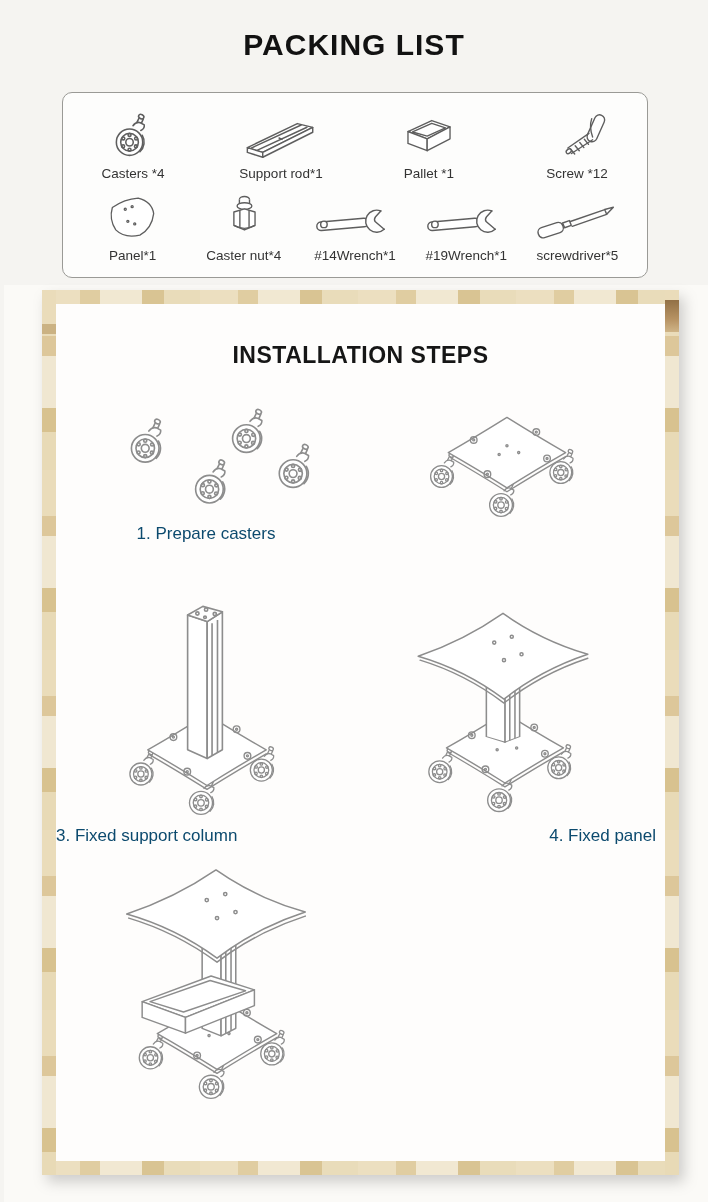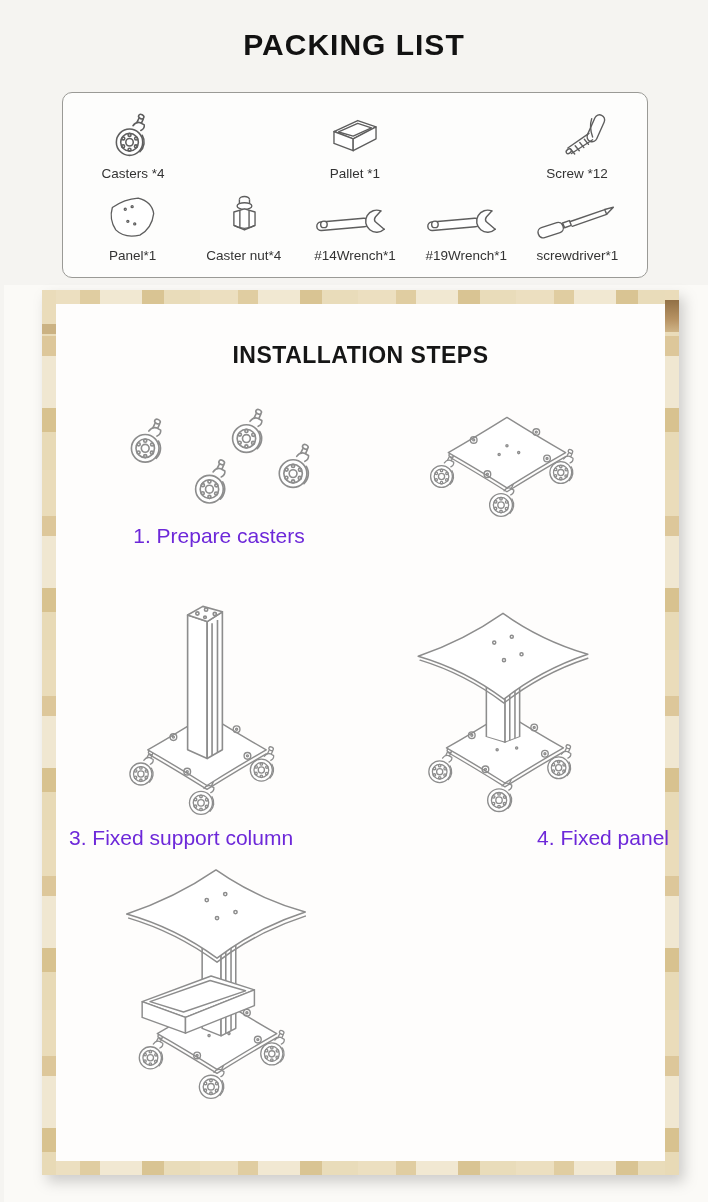--- a/index.html
+++ b/index.html
@@ -63,21 +63,21 @@
   .install-title {
     position:absolute; left:0; top:38px; width:100%;
     text-align:center; font-size:23px; font-weight:600; letter-spacing:.5px; color:#161616;
   }
   .step-art { position:absolute; color:#8d8d8d; }
   .art-1 { left:52px;  top:96px;  width:214px; height:112px; }
   .art-2 { left:360px; top:88px;  width:178px; height:132px; }
   .art-3 { left:58px;  top:286px; width:182px; height:232px; }
   .art-4 { left:346px; top:284px; width:202px; height:234px; }
   .art-5 { left:56px;  top:548px; width:208px; height:256px; }
-  .step-caption { position:absolute; font-size:21px; color:#6d28d9;margin-left:13px; }
+  .step-caption { position:absolute; font-size:17px; color:#0c4a6e; }
   .cap-1 { left:0;   top:220px; width:300px; text-align:center; }
   .cap-2 { left:298px; top:216px; width:311px; text-align:center; line-height:1.4; }
   .cap-3 { left:0;   top:522px; width:300px; }
   .cap-4 { left:300px; top:522px; width:300px; text-align:right; }
   .cap-5 { left:43px;  top:810px; text-align:left; }
   .defs-holder { position:absolute; width:0; height:0; overflow:hidden; }
 </style>
 </head>
 <body>
 
@@ -155,20 +155,32 @@
   <div class="packing-box">
     <div class="pack-row">
 
       <div class="pack-item">
         <svg width="52" height="52" viewBox="0 0 60 60">
             <use href="#i-caster"></use>
           </svg>
         <div class="pack-label">Casters *4</div>
       </div>
 
+      <div class="pack-item">
+        <svg width="92" height="50" viewBox="0 0 90 52">
+          <g fill="none" stroke="currentColor" stroke-width="1.5" stroke-linejoin="round" stroke-linecap="round">
+            <path d="M10 36 L62 11 L78 15 L26 41 Z" fill="#fff"></path>
+            <path d="M10 36 L10 41 L26 46 L26 41 Z" fill="#fff"></path>
+            <path d="M26 41 L78 15 L78 20 L26 46 Z" fill="#fff"></path>
+            <path d="M14 36.5 L66 12.5 M20 38.8 L72 14.8"></path>
+            <path d="M43 26 l3 1.5"></path>
+          </g>
+        </svg>
+        <div class="pack-label">Support rod*1</div>
+      </div>
 
 
       <div class="pack-item">
         <svg width="64" height="52" viewBox="0 0 70 56">
           <g fill="none" stroke="currentColor" stroke-width="1.5" stroke-linejoin="round">
             <path d="M12 22 L38 10 L58 17 L33 30 Z" fill="#fff"></path>
             <path d="M17 22.5 L38 13 L53 18 L33 27 Z"></path>
             <path d="M12 22 L12 35 L33 43 L33 30 Z" fill="#fff"></path>
             <path d="M33 30 L33 43 L58 30 L58 17 Z" fill="#fff"></path>
           </g>
@@ -245,21 +257,21 @@
 
       <div class="pack-item">
         <svg width="88" height="46" viewBox="0 0 92 46">
           <g fill="none" stroke="currentColor" stroke-width="1.5" stroke-linejoin="round" stroke-linecap="round">
             <rect x="5" y="26" width="27" height="11" rx="5" transform="rotate(-18 18.5 31.5)" fill="#fff"></rect>
             <path d="M31 24 L38 21.5 L40 26.5 L33 29 Z" fill="#fff"></path>
             <path d="M39 22.5 L75 10 M41 27.5 L77 15"></path>
             <path d="M75 10 L84 7.5 L77 15 Z" fill="#fff"></path>
           </g>
         </svg>
-        <div class="pack-label">screwdriver*1</div>
+        <div class="pack-label">screwdriver*5</div>
       </div>
     </div>
   </div>
 </section>
 
 <section class="wall-section">
   <div class="wood-frame">
     <div class="plank plank-top"></div>
     <div class="plank plank-bottom"></div>
     <div class="plank plank-left"></div>

